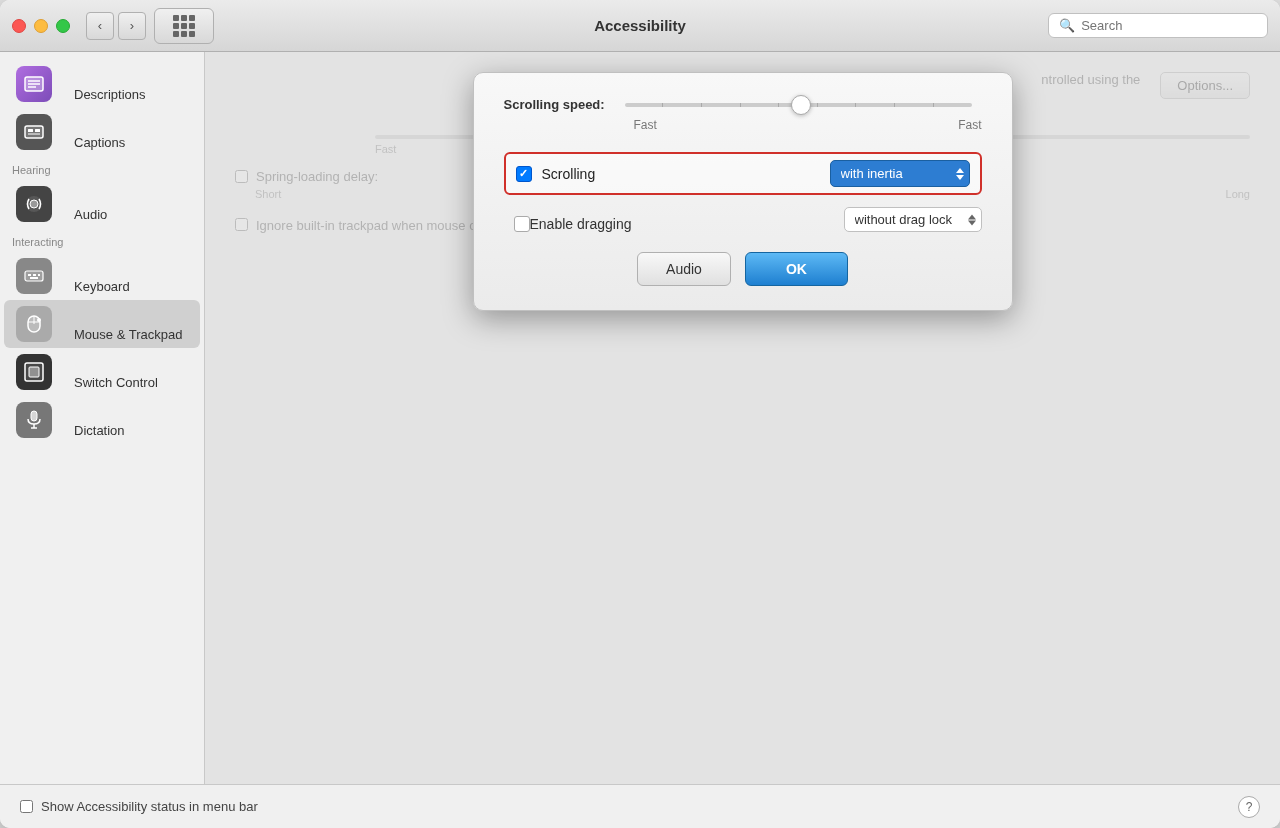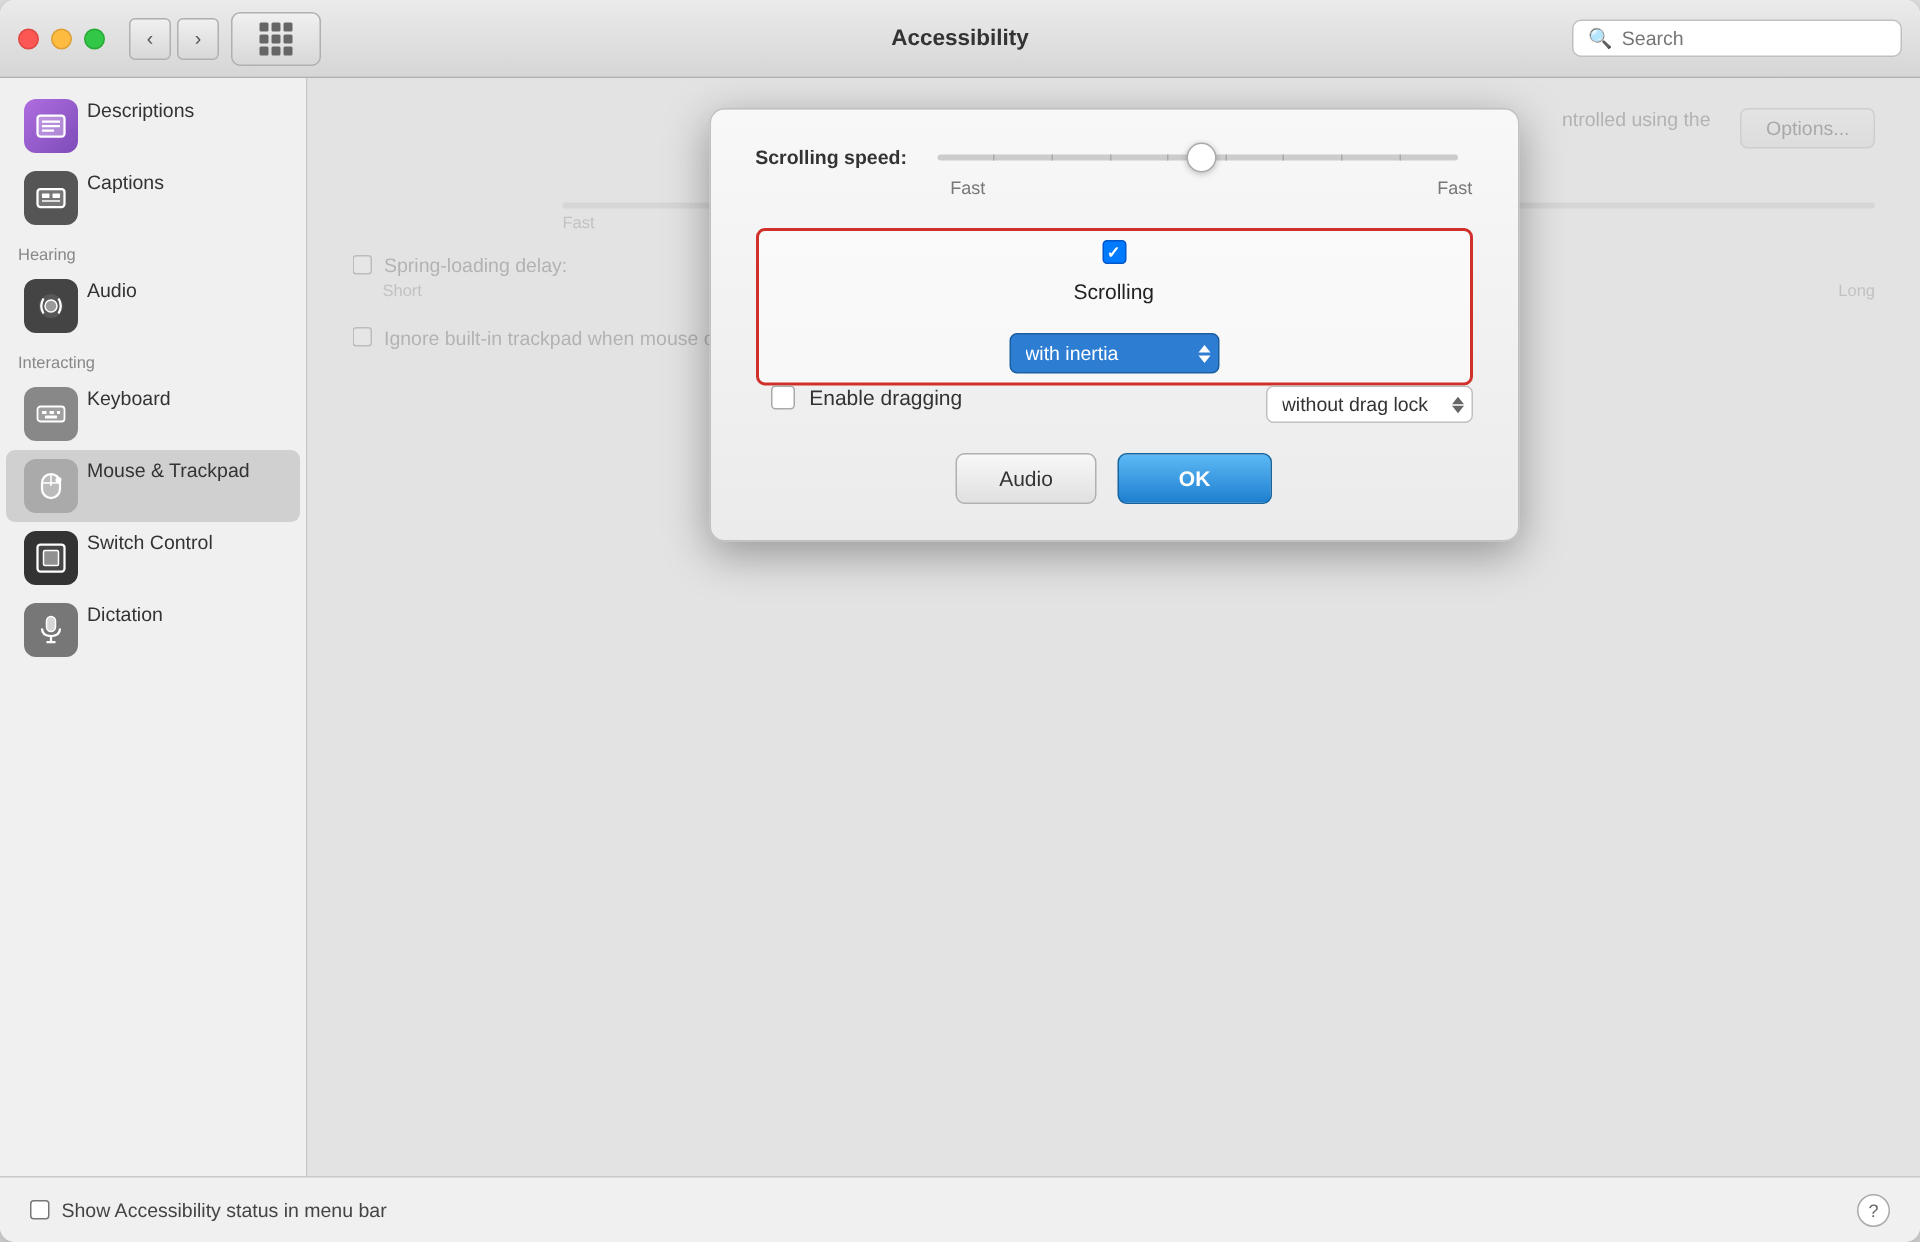--- a/index.html
+++ b/index.html
@@ -144,24 +144,24 @@
 
     .section-label {
       font-size: 11px;
       color: #888;
       padding: 8px 12px 4px 12px;
       font-weight: 500;
     }
 
     .sidebar-item {
       display: flex;
-      align-items: flex-start;
+      align-items: flex-end;
       padding: 6px 12px;
       cursor: pointer;
-      gap: 6px;
+      gap: 22px;
       border-radius: 6px;
       margin: 0 4px;
     }
     .sidebar-item.active {
       background: #d0d0d0;
     }
     .sidebar-item-icon {
       width: 36px;
       height: 36px;
       border-radius: 8px;
@@ -312,22 +312,22 @@
     }
 
     
     .scrolling-row-highlight {
       border: 2px solid #d0302a;
       border-radius: 6px;
       padding: 6px 10px;
       display: flex;
       align-items: center;
       gap: 10px;
+      margin-bottom: 12px;
       background: rgba(255,255,255,0.5);
-      flex-direction: column;
     }
 
     .blue-checkbox {
       width: 16px;
       height: 16px;
       background: #007bff;
       border-radius: 3px;
       border: 1px solid #0056cc;
       display: flex;
       align-items: center;
@@ -429,22 +429,21 @@
     }
     .blue-arrow-up {
       border-bottom: 5px solid white;
     }
     .blue-arrow-down {
       border-top: 5px solid white;
     }
 
     .drag-row {
       display: flex;
-      align-items: flex-start;
-      gap: 10px;
+      align-items: flex-end;
       padding-left: 10px;
       margin-bottom: 20px;
     }
 
     .modal-buttons {
       display: flex;
       justify-content: center;
       gap: 14px;
       margin-top: 10px;
     }

